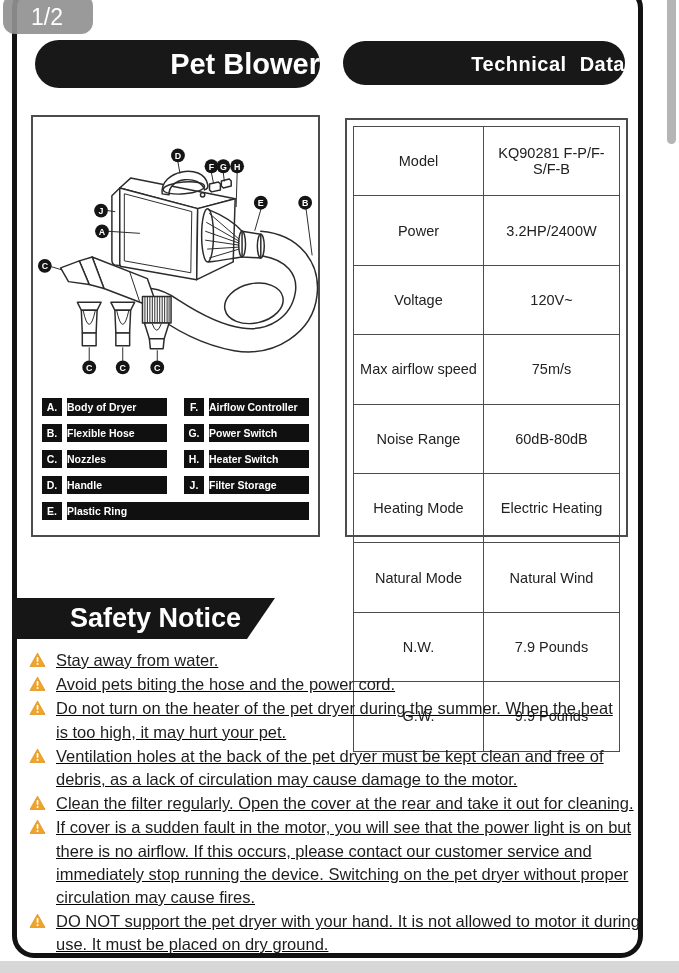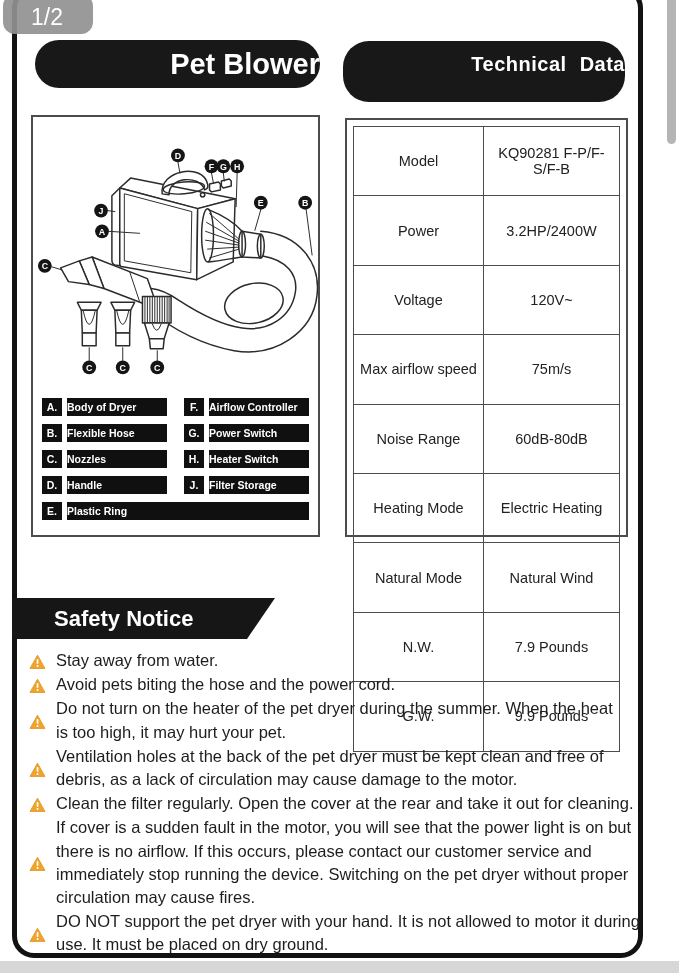--- a/index.html
+++ b/index.html
@@ -24,21 +24,21 @@
   }
   .scrollbar-thumb{
     right:3px;top:-6px;width:9px;height:150px;border-radius:5px;background:#b5b5b5;
   }
 
   
   .banner{
     background:#181818;color:#fff;text-align:right;border-radius:26px;
   }
   .banner-left{left:35px;top:40px;width:285px;height:48px;font-size:29px;font-weight:bold;line-height:48px;}
-  .banner-right{left:343px;top:41px;width:282px;height:61px;font-size:20px;font-weight:600;line-height:46px;word-spacing:7px;letter-spacing:.5px;}
+  .banner-right{left:343px;top:41px;width:282px;height:44px;font-size:20px;font-weight:600;line-height:46px;word-spacing:7px;letter-spacing:.5px;}
 
   
   .diagram-box{left:31px;top:115px;width:289px;height:422px;border:2px solid #4c4c4c;box-sizing:border-box;background:#fff;}
   .diagram-svg{position:absolute;left:0;top:4px;width:285px;height:268px;}
   .legend{position:absolute;left:9px;right:9px;top:281px;display:flex;flex-direction:column;gap:8px;}
   .legend-grid{display:grid;grid-template-columns:1fr 1fr;column-gap:17px;row-gap:8px;}
   .legend-item{display:flex;align-items:stretch;height:18px;}
   .legend-key{
     width:20px;background:#101010;color:#fff;font-size:10.5px;font-weight:bold;
     display:flex;align-items:center;justify-content:center;margin-right:5px;flex:0 0 auto;
@@ -54,24 +54,24 @@
   table.spec td{
     border:1.5px solid #4c4c4c;text-align:center;vertical-align:middle;
     font-size:14.5px;color:#222;height:36.4px;padding:16px 2px;overflow:hidden;
   }
   td.spec-label{width:47%;}
 
   
   .safety-banner{
     left:12px;top:598px;width:263px;height:41px;background:#161616;
     clip-path:polygon(0 0,100% 0,calc(100% - 28px) 100%,0 100%);
-    color:#fff;font-size:22px;font-weight:bold;line-height:41px;padding-left:42px;box-sizing:border-box;
+    color:#fff;font-size:27px;font-weight:bold;line-height:41px;padding-left:58px;box-sizing:border-box;
   }
   .safety-list{left:29px;top:649px;width:612px;display:flex;flex-direction:column;}
-  .safety-item{display:flex;align-items:center;margin-bottom:1px;}
+  .safety-item{display:flex;align-items:flex-start;margin-bottom:1px;text-decoration:underline;}
   .warn-icon{flex:0 0 17px;margin-top:3px;margin-right:10px;}
   .safety-text{
     font-size:16.5px;line-height:23.2px;color:#1d1d1d;white-space:pre-line;
   }
 
   
   .lineart{stroke:#2b2b2b;stroke-width:1.5;fill:none;stroke-linejoin:round;stroke-linecap:round;}
   .solid{fill:#ffffff;}
   .thin{stroke-width:1;}
   .callout-circle{fill:#151515;stroke:none;}

